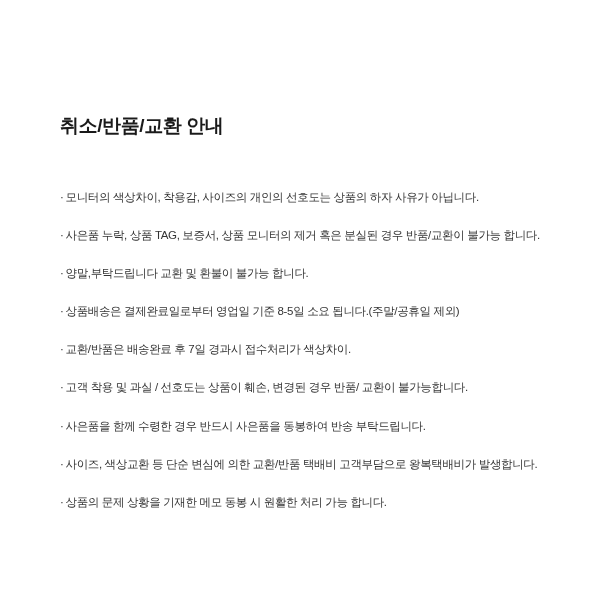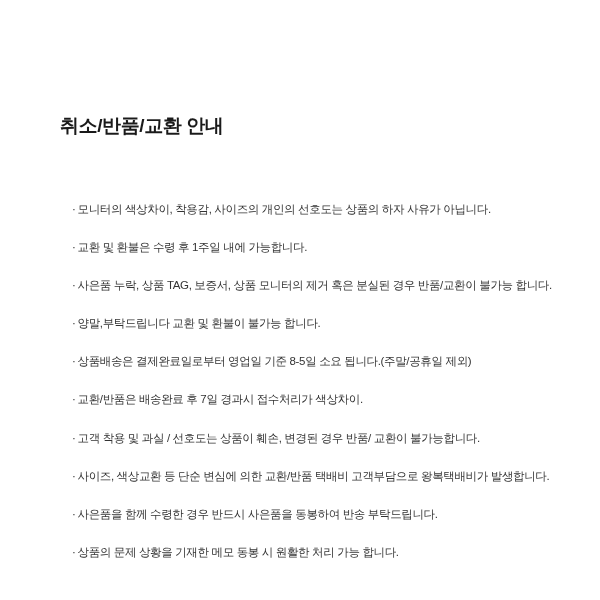--- a/index.html
+++ b/index.html
@@ -30,21 +30,21 @@
     letter-spacing: -0.4px;
     color: #1a1a1a;
     line-height: 1.4;
   }
   .notice-list {
     position: absolute;
     left: 56px;
     right: 40px;
     top: 185px;
     list-style: none;
-    margin: 16px;
+    margin: 4px;
     padding: 0;
   }
   .notice-item {
     font-size: 11.5px;
     letter-spacing: -0.35px;
     color: #333333;
     line-height: 1.4;
     margin-bottom: 22px;
     white-space: nowrap;
   }
@@ -56,24 +56,23 @@
 </style>
 </head>
 <body>
 
 <div class="page">
 
   <h1 class="notice-title">취소/반품/교환 안내</h1>
 
   <ul class="notice-list">
     <li class="notice-item"><span class="bullet">·</span><span>모니터의 색상차이, 착용감, 사이즈의 개인의 선호도는 상품의 하자 사유가 아닙니다.</span></li>
-    <li class="notice-item"><span class="bullet">·</span><span>교환 및 환불은 수령 후 1주일 내에 가능합니다.</span></li>
     <li class="notice-item"><span class="bullet">·</span><span>사은품 누락, 상품 TAG, 보증서, 상품 모니터의 제거 혹은 분실된 경우 반품/교환이 불가능 합니다.</span></li>
     <li class="notice-item"><span class="bullet">·</span><span>양말,부탁드립니다 교환 및 환불이 불가능 합니다.</span></li>
     <li class="notice-item"><span class="bullet">·</span><span>상품배송은 결제완료일로부터 영업일 기준 8-5일 소요 됩니다.(주말/공휴일 제외)</span></li>
     <li class="notice-item"><span class="bullet">·</span><span>교환/반품은 배송완료 후 7일 경과시 접수처리가 색상차이.</span></li>
     <li class="notice-item"><span class="bullet">·</span><span>고객 착용 및 과실 / 선호도는 상품이 훼손, 변경된 경우 반품/ 교환이 불가능합니다.</span></li>
+    <li class="notice-item"><span class="bullet">·</span><span>사은품을 함께 수령한 경우 반드시 사은품을 동봉하여 반송 부탁드립니다.</span></li>
     <li class="notice-item"><span class="bullet">·</span><span>사이즈, 색상교환 등 단순 변심에 의한 교환/반품 택배비 고객부담으로 왕복택배비가 발생합니다.</span></li>
-    <li class="notice-item"><span class="bullet">·</span><span>사은품을 함께 수령한 경우 반드시 사은품을 동봉하여 반송 부탁드립니다.</span></li>
     <li class="notice-item"><span class="bullet">·</span><span>상품의 문제 상황을 기재한 메모 동봉 시 원활한 처리 가능 합니다.</span></li>
   </ul>
 
 </div>
 
 </body></html>

